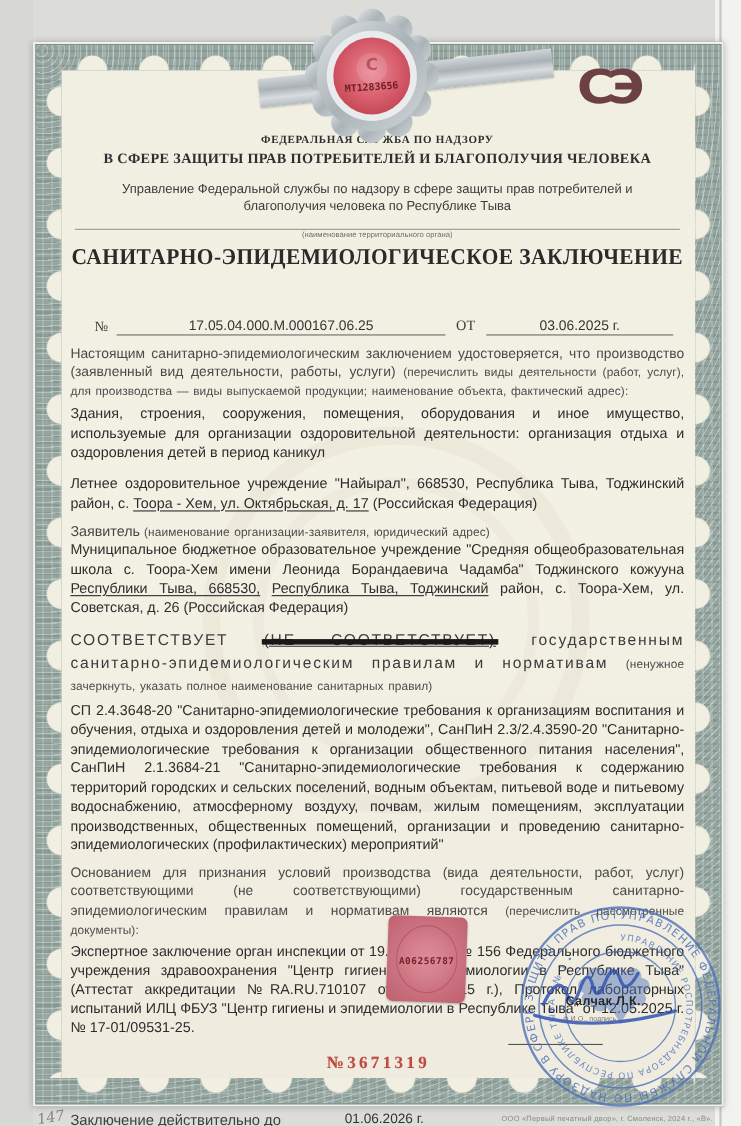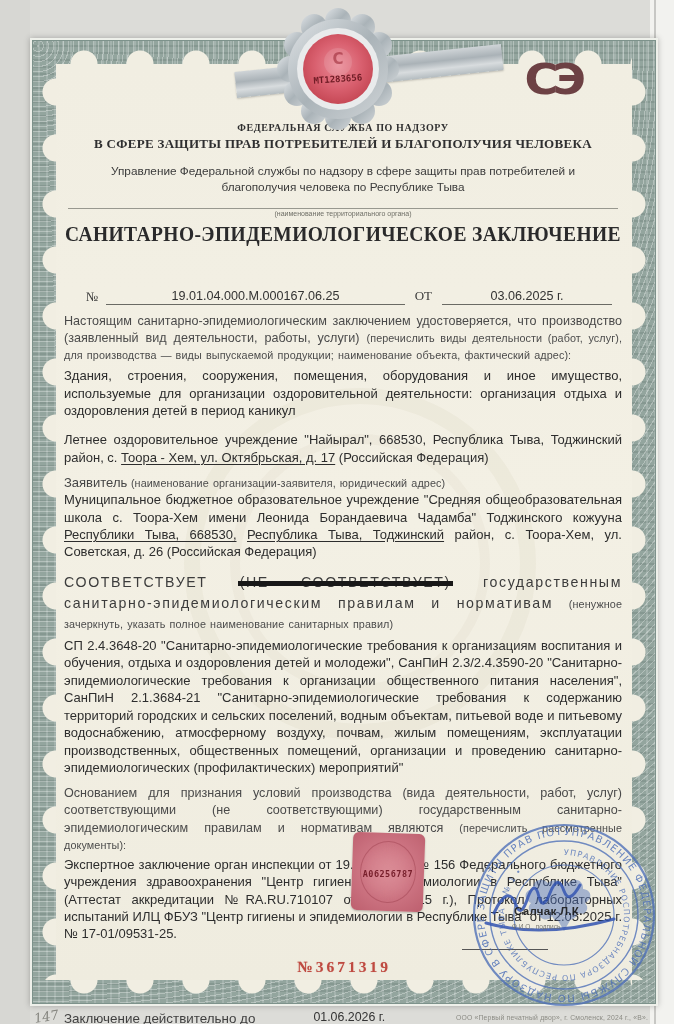--- a/index.html
+++ b/index.html
@@ -65,21 +65,21 @@
   .p-certify{margin-top:8px;}
   .fill{font-size:13px;line-height:1.34;text-align:justify;color:#2d2d2d;}
   .p-activity{margin-top:3px;}
   .p-facility{margin-top:12px;}
   .p-applicant-label{margin-top:9px;font-size:11px;color:#4a4a4a;}
   .p-applicant-label .big{font-size:13px;color:#454545;}
   .p-applicant{margin-top:1px;}
   .p-compliance{margin-top:11px;font-size:14.2px;line-height:1.46;color:#3c3c3c;text-align:justify;}
   .sp{letter-spacing:1.6px;word-spacing:4px;}
   .small{font-size:10.8px;letter-spacing:.1px;word-spacing:1px;color:#4c4c4c;}
-  .strike{position:relative;white-space:nowrap;}
+  .strike{position:relative;white-space:nowrap;text-decoration:underline;}
   .strike::after{content:"";position:absolute;left:-2px;right:-2px;top:42%;height:5px;background:#181818;}
   .u{text-decoration:underline;text-underline-offset:2px;}
   .p-regs{margin-top:3px;}
   .p-basis{margin-top:9px;}
   .p-docs{margin-top:2px;}
   .sig-line{width:86px;border-top:1px solid #55555o;border-top:1px solid #555;margin:6px 74px 0 auto;}
   .validity{display:flex;align-items:flex-end;margin-top:60px;font-size:13.4px;color:#3f3f3f;}
   .validity .blank{width:168px;margin-left:10px;font-size:12.4px;}
   .signatory{margin-top:9px;font-size:12.8px;line-height:1.38;color:#3c3c3c;}
 
@@ -172,21 +172,21 @@
     <div class="content">
       <div class="hdr agency1">ФЕДЕРАЛЬНАЯ СЛУЖБА ПО НАДЗОРУ</div>
       <div class="hdr agency2">В СФЕРЕ ЗАЩИТЫ ПРАВ ПОТРЕБИТЕЛЕЙ И БЛАГОПОЛУЧИЯ ЧЕЛОВЕКА</div>
       <div class="dept">Управление Федеральной службы по надзору в сфере защиты прав потребителей и благополучия человека по Республике Тыва</div>
       <div class="dept-rule"></div>
       <div class="dept-cap">(наименование территориального органа)</div>
       <div class="doc-title">САНИТАРНО-ЭПИДЕМИОЛОГИЧЕСКОЕ ЗАКЛЮЧЕНИЕ</div>
 
       <div class="num-row">
         <span>№</span>
-        <span class="blank num-val">19.01.04.000.М.000167.06.25</span>
+        <span class="blank num-val">17.05.04.000.М.000167.06.25</span>
         <span class="from-lbl">ОТ</span>
         <span class="blank date-val">03.06.2025 г.</span>
       </div>
 
       <p class="form-text p-certify"><span>Настоящим санитарно-эпидемиологическим заключением удостоверяется, что производство (заявленный вид деятельности, работы, услуги) </span><span class="small">(перечислить виды деятельности (работ, услуг), для производства — виды выпускаемой продукции; наименование объекта, фактический адрес):</span></p>
       <p class="fill p-activity">Здания, строения, сооружения, помещения, оборудования и иное имущество, используемые для организации оздоровительной деятельности: организация отдыха и оздоровления детей в период каникул</p>
       <p class="fill p-facility"><span>Летнее оздоровительное учреждение "Найырал", 668530, Республика Тыва, Тоджинский район, с. </span><span class="u">Тоора - Хем, ул. Октябрьская, д. 17</span><span> (Российская Федерация)</span></p>
       <p class="p-applicant-label"><span class="big">Заявитель </span><span class="small">(наименование организации-заявителя, юридический адрес)</span></p>
       <p class="fill p-applicant"><span>Муниципальное бюджетное образовательное учреждение "Средняя общеобразовательная школа с. Тоора-Хем имени Леонида Борандаевича Чадамба" Тоджинского кожууна </span><span class="u">Республики Тыва, 668530,</span><span> </span><span class="u">Республика Тыва, Тоджинский</span><span> район, с. Тоора-Хем, ул. Советская, д. 26 (Российская Федерация)</span></p>
       <p class="p-compliance"><span class="sp">СООТВЕТСТВУЕТ </span><span class="sp strike">(НЕ СООТВЕТСТВУЕТ)</span><span class="sp"> государственным санитарно-эпидемиологическим правилам и нормативам </span><span class="small">(ненужное зачеркнуть, указать полное наименование санитарных правил)</span></p>

